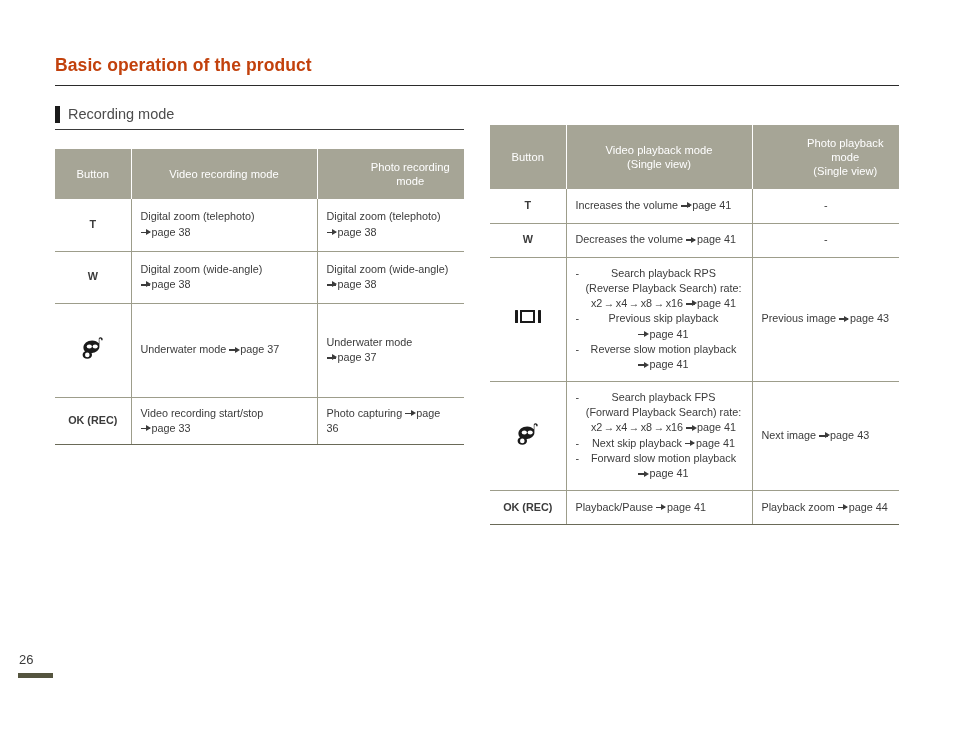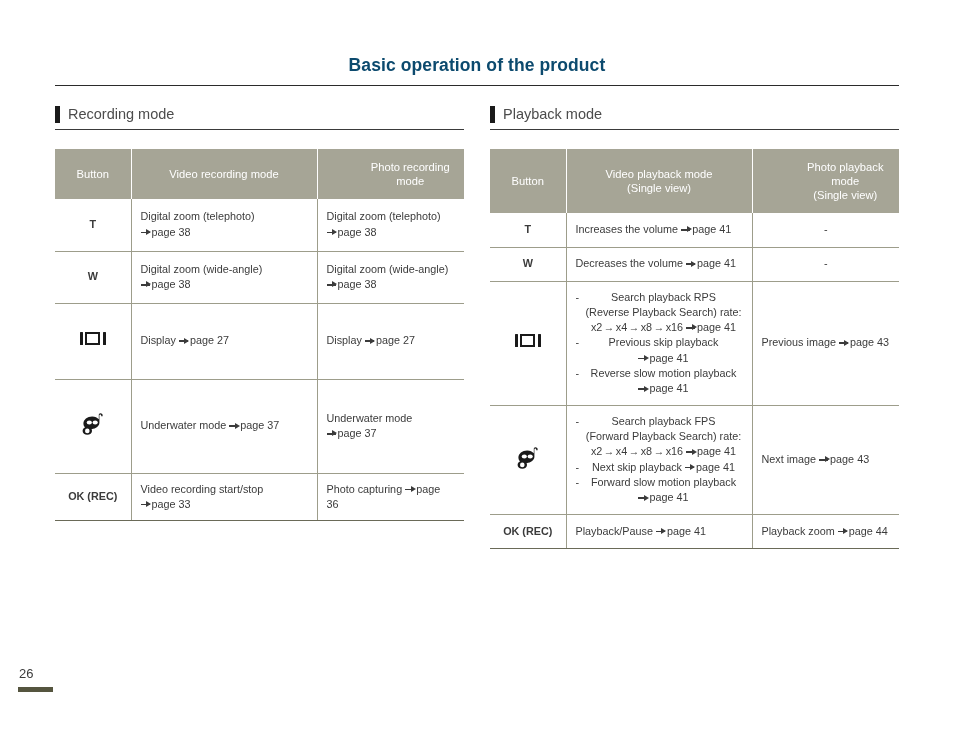--- a/index.html
+++ b/index.html
@@ -17,24 +17,24 @@
   }
 
   
   .page-header {
     position: absolute;
     left: 55px;
     top: 55px;
     width: 844px;
   }
   .page-header-title {
-    text-align: center;
+    text-align: left;
     font-size: 17.5px;
     font-weight: bold;
-    color: #0c4a6e;
+    color: #c2410c;
     letter-spacing: 0.1px;
     padding-bottom: 9px;
   }
   .page-header-rule {
     border-bottom: 1.4px solid #2b2b2b;
   }
 
   
   .columns {
     position: absolute;
@@ -209,21 +209,20 @@
     position: absolute;
     left: 18px;
     top: 652px;
     width: 50px;
   }
   .footer-number {
     font-size: 13px;
     color: #3b3b3b;
     padding-bottom: 6px;
     padding-left: 1px;
-    margin-top: 14px;
   }
   .footer-bar {
     width: 35px;
     height: 4.5px;
     background: #55553f;
   }
 </style>
 </head>
 <body>
 
@@ -272,37 +271,20 @@
           <td>
             <span>Digital zoom (wide-angle)</span><br>
             <span class="arrow"></span><span>page 38</span>
           </td>
           <td>
             <span>Digital zoom (wide-angle)</span><br>
             <span class="arrow"></span><span>page 38</span>
           </td>
         </tr>
 
-        <tr style="height:76px">
-          <td class="cell-button">
-            <span class="icon-display">
-              <span class="tick"></span>
-                <span class="box"></span>
-                <span class="tick"></span>
-            </span>
-          </td>
-          <td>
-            <span>Display</span>
-            <span class="arrow"></span><span>page 27</span>
-          </td>
-          <td>
-            <span>Display</span>
-            <span class="arrow"></span><span>page 27</span>
-          </td>
-        </tr>
 
         <tr style="height:94px">
           <td class="cell-button">
             <span class="icon-underwater">
               <svg width="26" height="24" viewBox="0 0 26 24" aria-hidden="true">
                 <path d="M20.4 1.2 C19.4 1.2 18.8 1.9 18.8 3.0 L18.8 7.3 C17.4 5.6 15.0 4.5 12.2 4.5 C7.3 4.5 3.4 7.7 3.4 11.6 C3.4 13.1 4.0 14.5 5.0 15.6 C3.6 16.2 2.6 17.4 2.6 18.9 C2.6 21.0 4.7 22.7 7.3 22.7 C9.9 22.7 12.0 21.0 12.0 18.9 C12.0 18.3 11.8 17.7 11.5 17.2 C16.0 16.7 19.4 14.0 19.4 10.8 L19.4 3.3 C19.4 2.8 19.7 2.5 20.3 2.5 C20.9 2.5 21.2 2.8 21.2 3.3 L21.2 4.2 L22.6 4.2 L22.6 3.0 C22.6 1.9 21.6 1.2 20.4 1.2 Z" fill="#1a1a1a"></path>
                 <ellipse cx="9.3" cy="10.4" rx="2.6" ry="2.0" fill="#ffffff"></ellipse>
                 <ellipse cx="15.2" cy="10.4" rx="2.6" ry="2.0" fill="#ffffff"></ellipse>
                 <circle cx="7.3" cy="18.9" r="2.3" fill="#ffffff"></circle>
               </svg>
@@ -327,24 +309,20 @@
           <td>
             <span>Photo capturing</span>
             <span class="arrow"></span><span>page 36</span>
           </td>
         </tr>
       </tbody>
     </table>
   </div>
 
   <div class="column">
-    <div class="section-head">
-      <div class="section-bar"></div>
-      <div class="section-title">Playback mode</div>
-    </div>
 
     <table class="btn-table">
       <colgroup>
           <col style="width:76px">
           <col style="width:186px">
           <col style="width:147px">
         </colgroup>
       <thead>
         <tr>
           <th class="col-button">Button</th>

